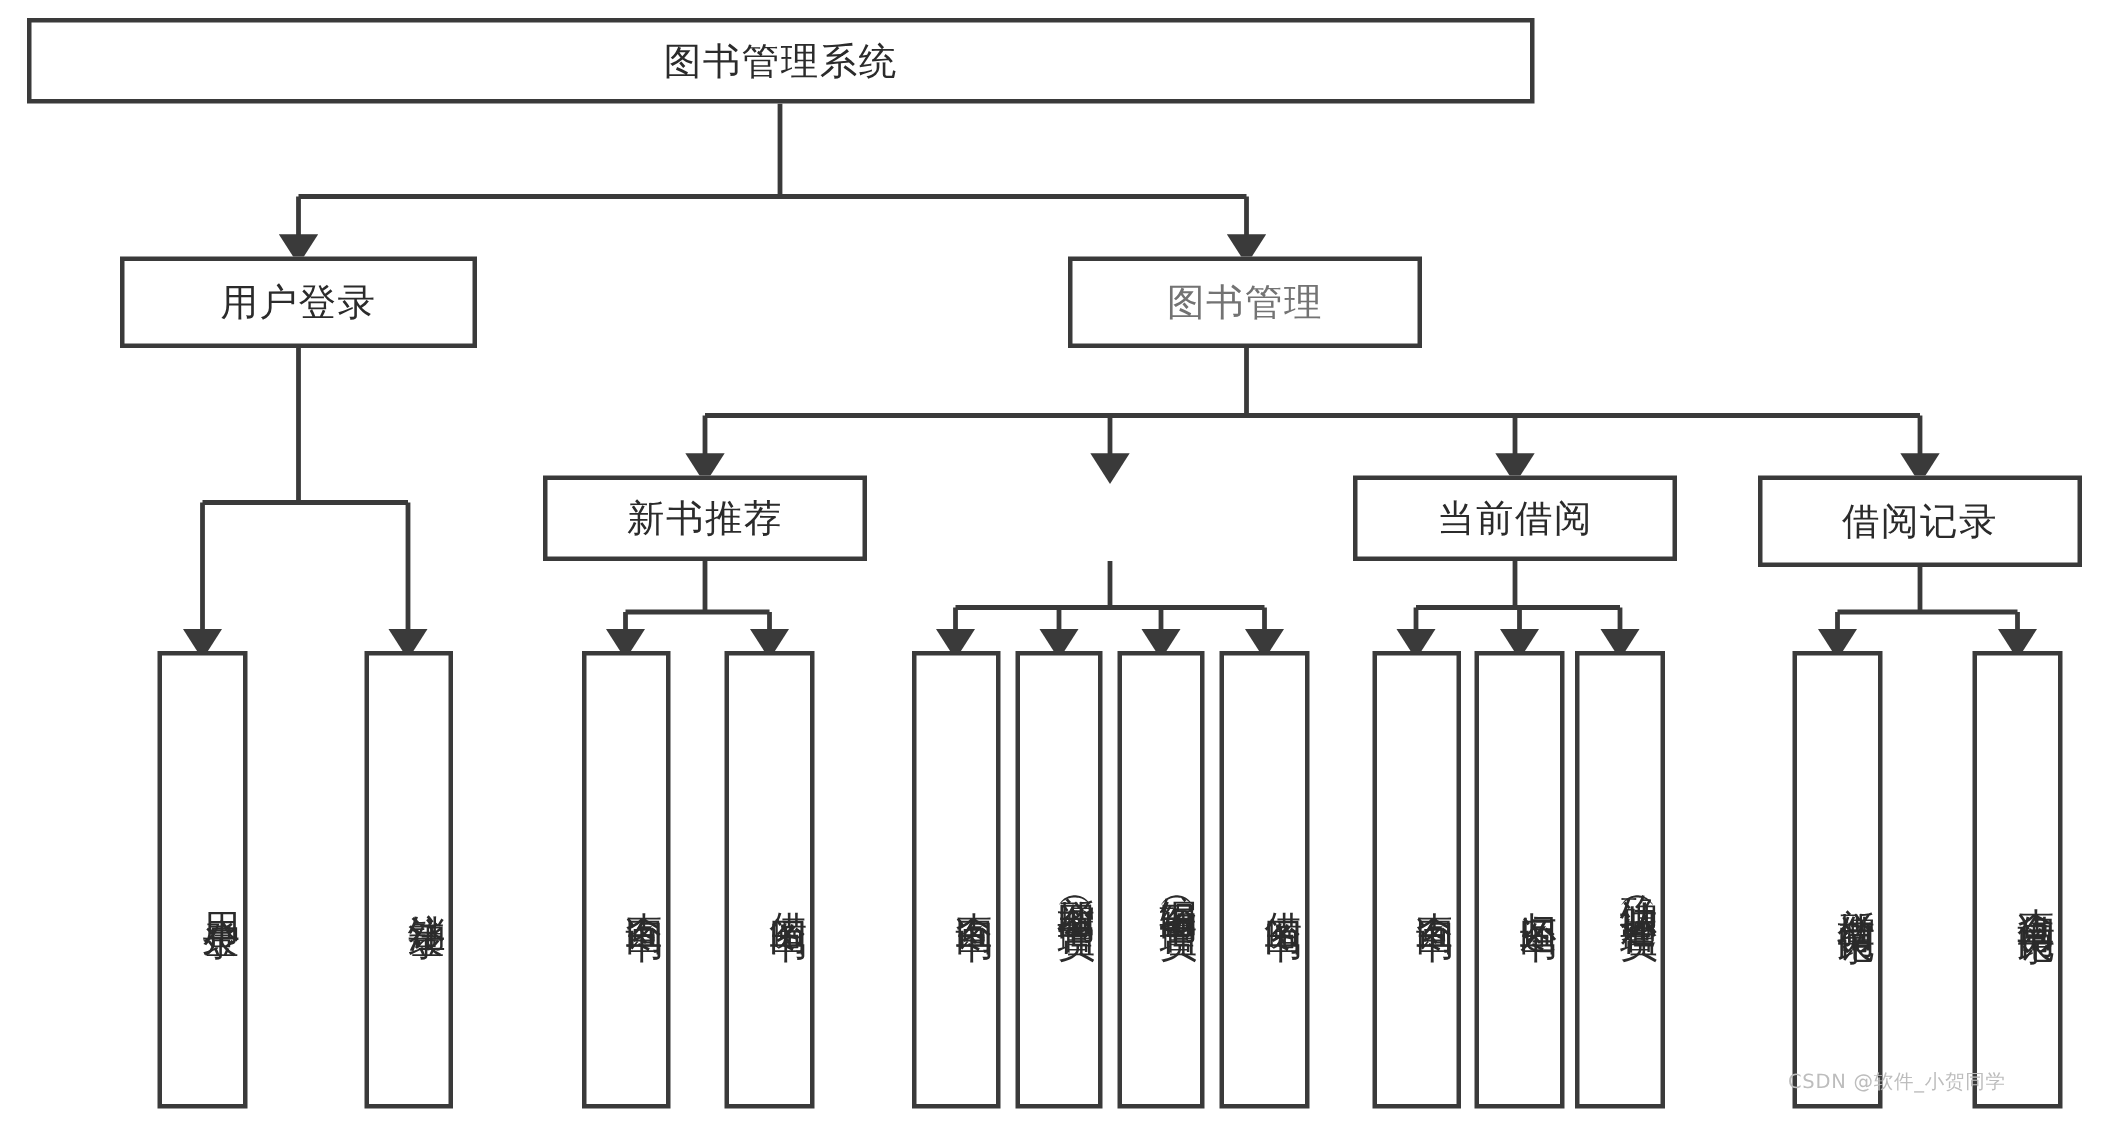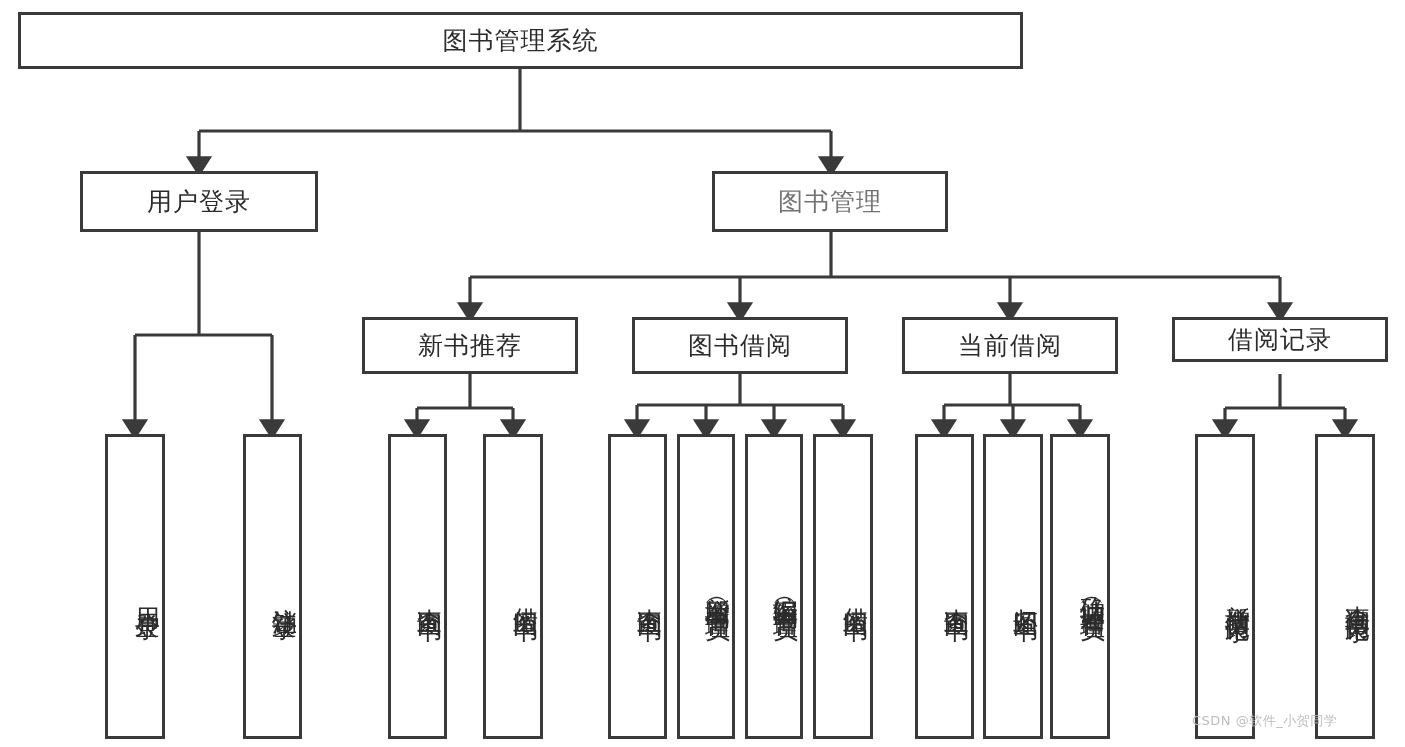--- a/index.html
+++ b/index.html
@@ -105,27 +105,24 @@
   <div class="node horiz" style="left: 80px; top: 171px; width: 238px; height: 61px; border-color: rgb(58, 58, 58); background: rgb(255, 255, 255); color: rgb(43, 43, 43);">
     <span class="txt">用户登录</span>
   </div>
   <div class="node horiz" style="left: 712px; top: 171px; width: 236px; height: 61px; border-color: rgb(58, 58, 58); background: rgb(255, 255, 255); color: #737373;">
     <span class="txt">图书管理</span>
   </div>
 
   <div class="node horiz" style="left: 362px; top: 317px; width: 216px; height: 57px; border-color: rgb(58, 58, 58); background: rgb(255, 255, 255); color: rgb(43, 43, 43); text-align: right;">
     <span class="txt">新书推荐</span>
   </div>
-  <div class="node horiz" style="left: 632px; top: 317px; width: 216px; height: 57px; border-color: rgb(58, 58, 58); background: rgb(255, 255, 255); color: rgb(43, 43, 43);">
-    <span class="txt">图书借阅</span>
-  </div>
   <div class="node horiz" style="left: 902px; top: 317px; width: 216px; height: 57px; border-color: rgb(58, 58, 58); background: rgb(255, 255, 255); color: rgb(43, 43, 43);">
     <span class="txt">当前借阅</span>
   </div>
-  <div class="node horiz" style="left: 1172px; top: 317px; width: 216px; height: 45px; border-color: rgb(58, 58, 58); background: rgb(255, 255, 255); color: rgb(43, 43, 43);">
+  <div class="node horiz" style="left: 1172px; top: 317px; width: 216px; height: 61px; border-color: rgb(58, 58, 58); background: rgb(255, 255, 255); color: rgb(43, 43, 43);">
     <span class="txt">借阅记录</span>
   </div>
 
   <div class="node leaf" style="left: 105px; top: 434px; width: 60px; height: 305px; border-color: rgb(58, 58, 58); background: rgb(255, 255, 255); color: rgb(43, 43, 43);">
     <span class="txt">用户登录</span>
   </div>
   <div class="node leaf" style="left: 243px; top: 434px; width: 59px; height: 305px; border-color: rgb(58, 58, 58); background: rgb(255, 255, 255); color: rgb(43, 43, 43);">
     <span class="txt">注销登录</span>
   </div>
   <div class="node leaf" style="left: 388px; top: 434px; width: 59px; height: 305px; border-color: rgb(58, 58, 58); background: rgb(255, 255, 255); color: rgb(43, 43, 43);">

